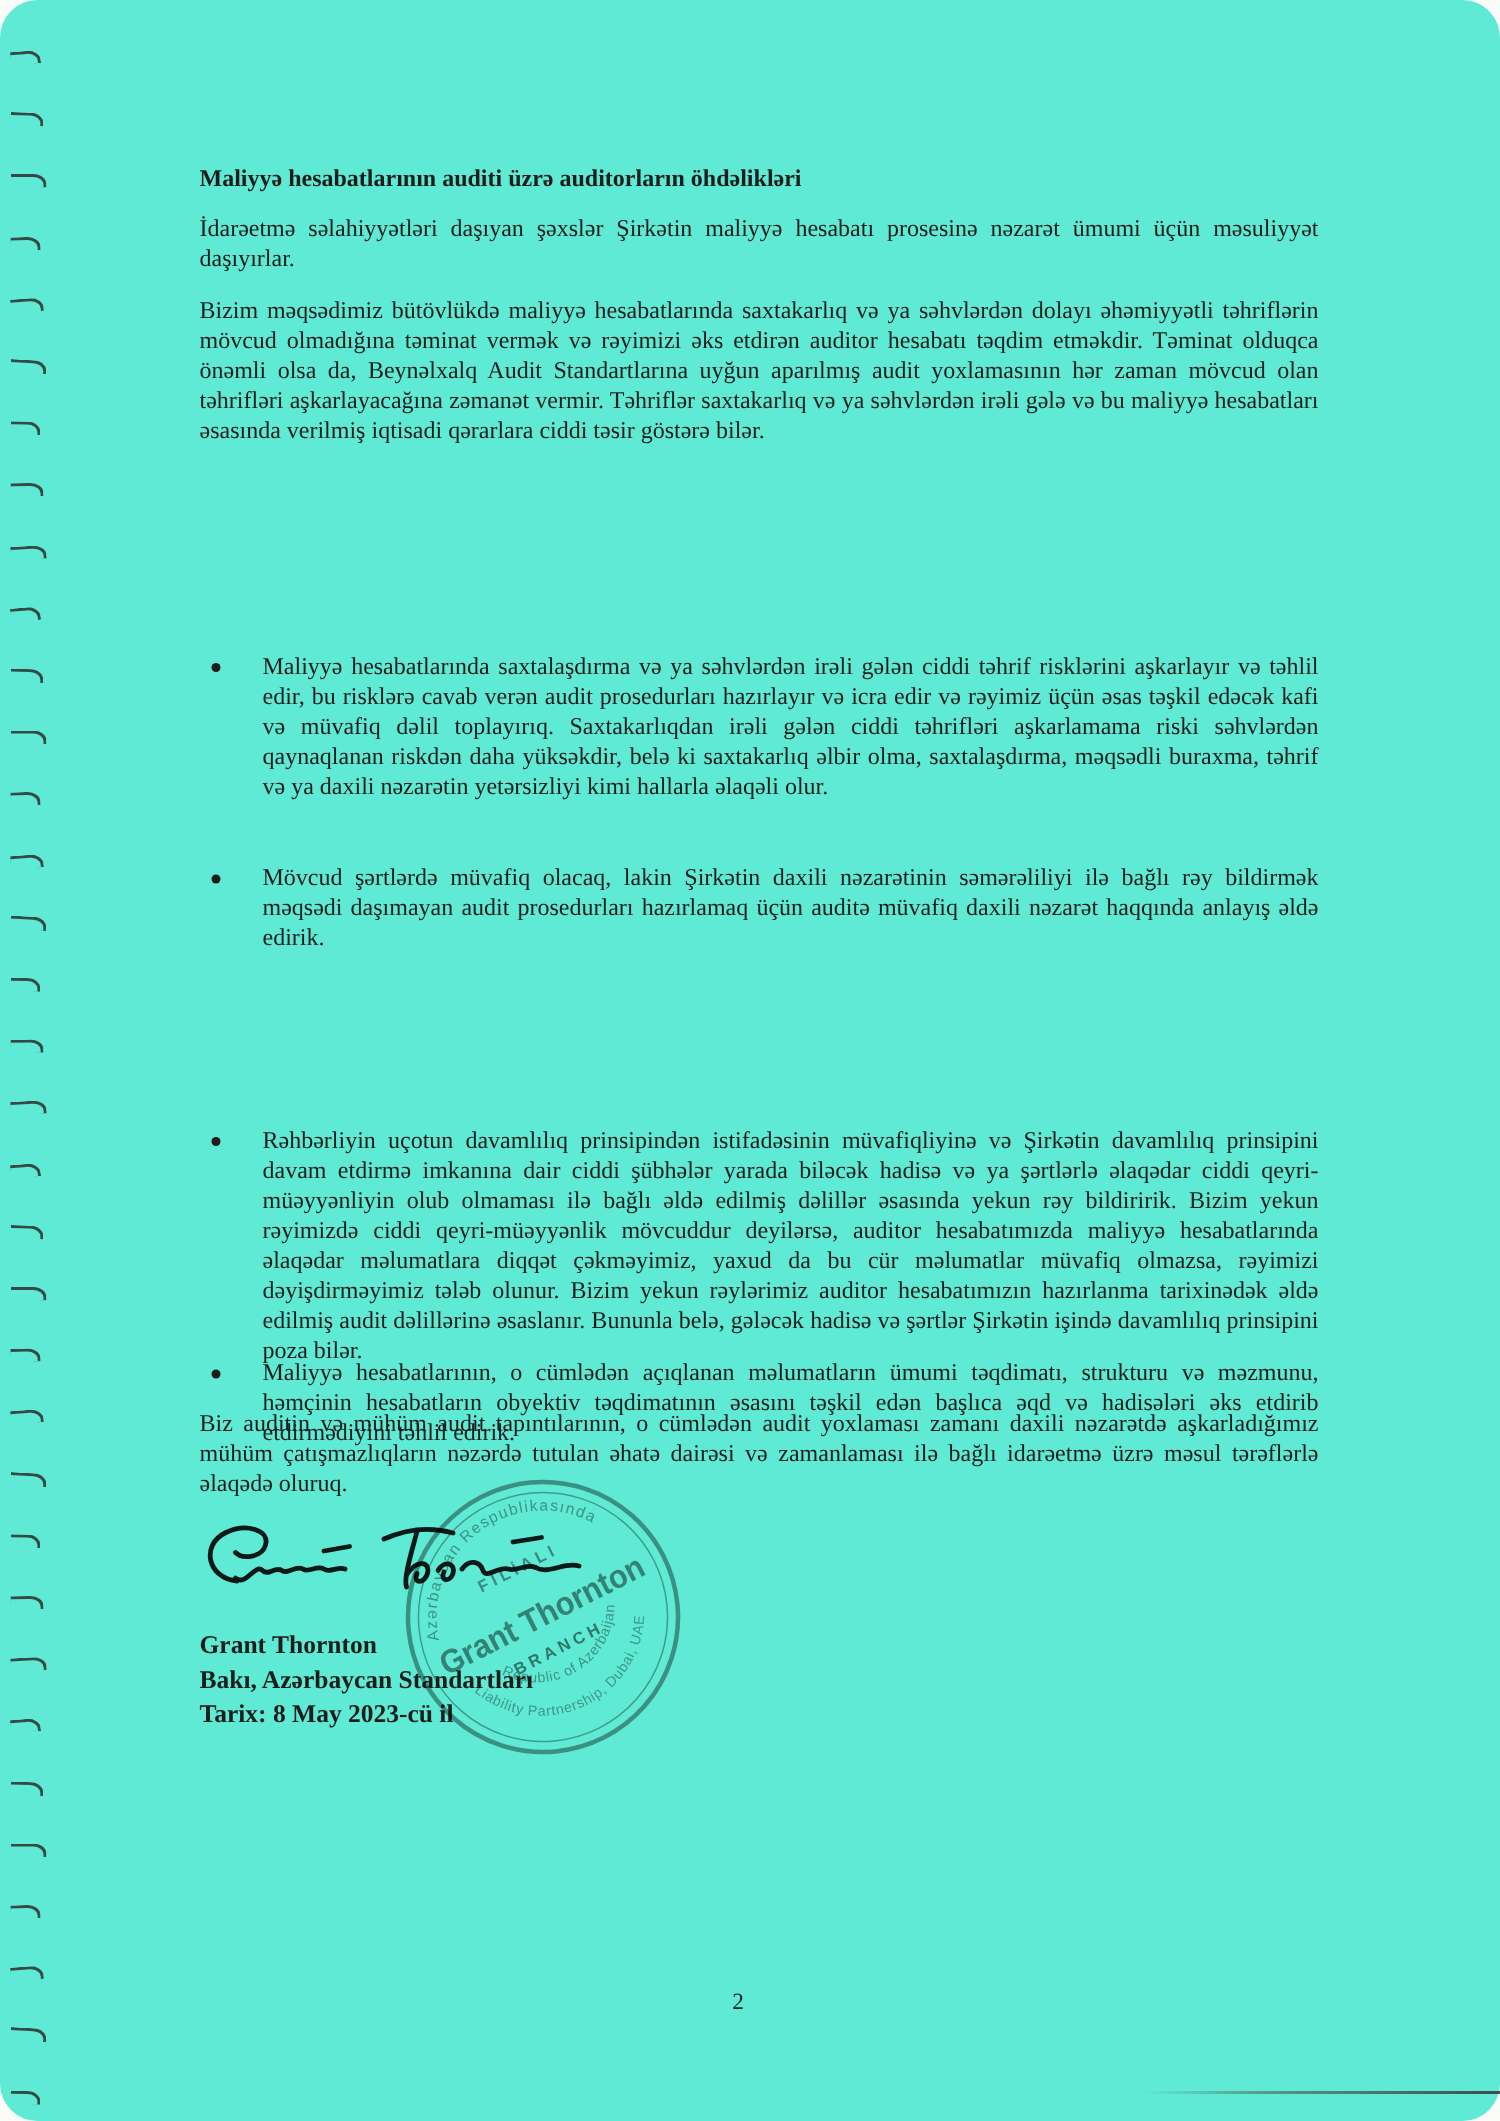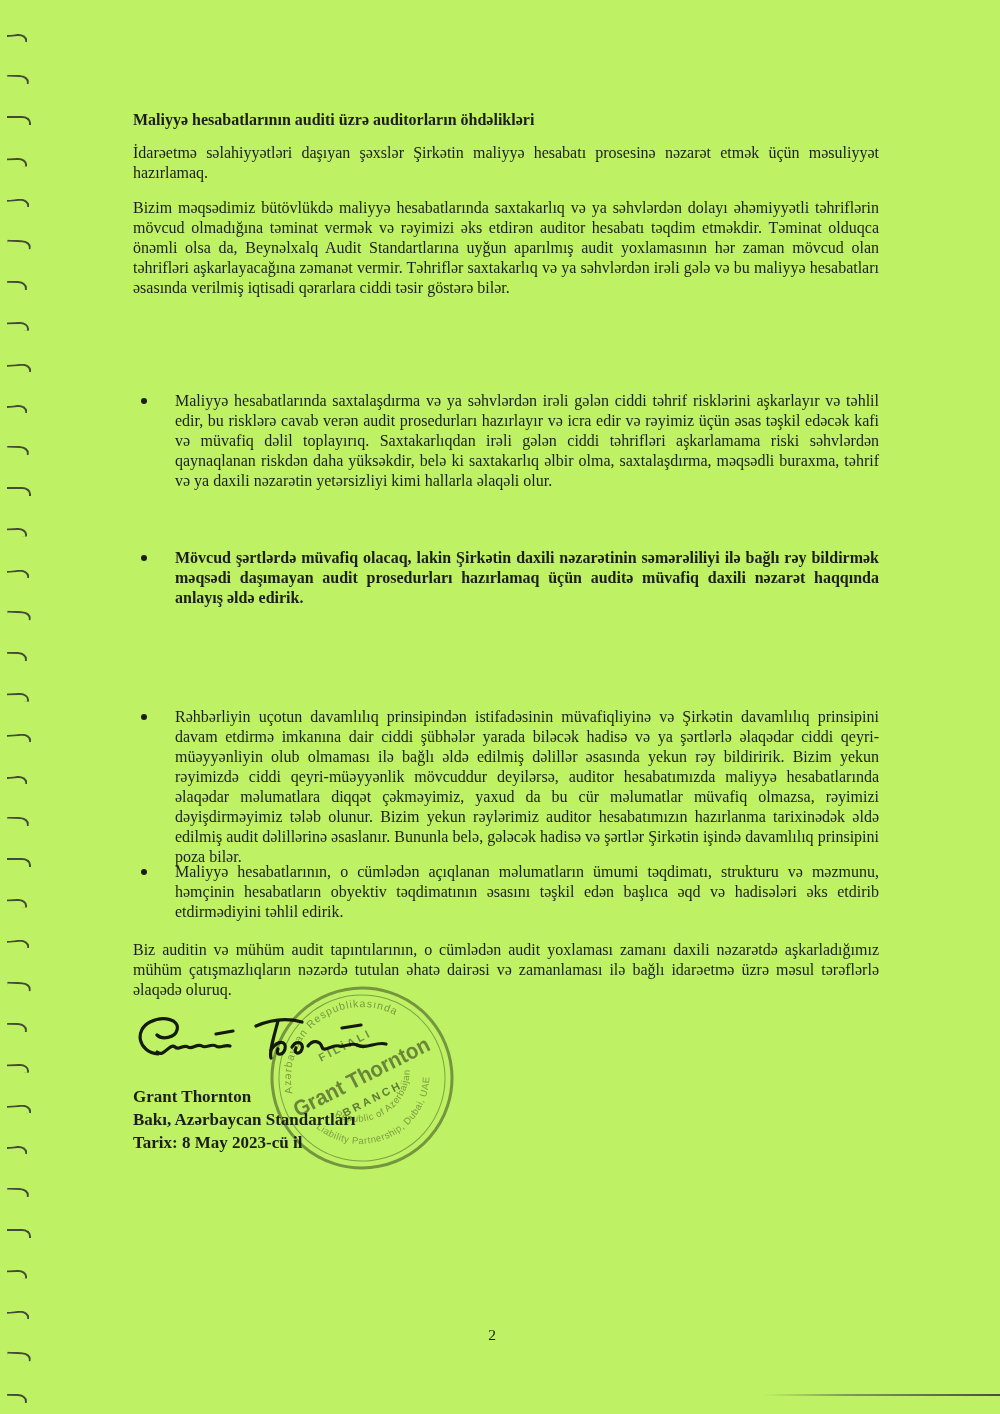--- a/index.html
+++ b/index.html
@@ -4,36 +4,36 @@
 <style>
   html,body{margin:0;padding:0;}
   body{
     width:1000px;height:1414px;
     background:#fbfbfa;
     font-family:"Liberation Serif","DejaVu Serif",serif;
     color:#1d1d1b;
     position:relative;
     overflow:hidden;
   }
-  .page{position:absolute;inset:0;background:#bef264;}
+  .page{position:absolute;inset:0;background:#5eead4;border-radius:25px;}
   
   .binding{position:absolute;left:0;top:0;width:40px;height:1414px;z-index:3;}
   .bind-mark{
     position:absolute;left:7px;width:20px;height:7px;
     border-top:2px solid #2f2f2d;border-right:2px solid #2f2f2d;
     border-top-right-radius:9px 7px;opacity:.85;
   }
   .doc-title{font-weight:bold;font-size:16.5px;}
   .para{
     font-size:16px;line-height:20px;text-align:justify;
     position:absolute;left:133px;width:746px;
   }
   .bullet-item{
     font-size:16px;line-height:20px;text-align:justify;
-    position:absolute;left:163px;width:716px;padding-left:12px;box-sizing:border-box;
+    position:absolute;left:163px;width:716px;padding-left:12px;box-sizing:border-box;margin-top:44px;
   }
   .bullet-dot{
     position:absolute;left:-22px;top:7px;width:6px;height:6px;border-radius:50%;
     background:#1d1d1b;
   }
   .sig-block{
     position:absolute;left:133px;top:1085px;z-index:1;
     font-weight:bold;font-size:17px;line-height:23px;
   }
   .sig-line{white-space:nowrap;}
@@ -88,28 +88,28 @@
       <span class="bind-mark" style="top: 1187.6px; transform: rotate(2deg); width: 20px;"></span>
       <span class="bind-mark" style="top: 1228.8px; transform: rotate(0deg); width: 22px;"></span>
       <span class="bind-mark" style="top: 1270px; transform: rotate(-2deg); width: 18px;"></span>
       <span class="bind-mark" style="top: 1311.2px; transform: rotate(-4deg); width: 20px;"></span>
       <span class="bind-mark" style="top: 1352.4px; transform: rotate(3deg); width: 22px;"></span>
       <span class="bind-mark" style="top: 1393.6px; transform: rotate(1deg); width: 18px;"></span>
     </div>
 
   <div class="para doc-title" style="top:110px;">Maliyyə hesabatlarının auditi üzrə auditorların öhdəlikləri</div>
 
-  <div class="para" style="top:143px;">İdarəetmə səlahiyyətləri daşıyan şəxslər Şirkətin maliyyə hesabatı prosesinə nəzarət etmək üçün məsuliyyət hazırlamaq.</div>
+  <div class="para" style="top:143px;">İdarəetmə səlahiyyətləri daşıyan şəxslər Şirkətin maliyyə hesabatı prosesinə nəzarət ümumi üçün məsuliyyət daşıyırlar.</div>
   <div class="para" style="top:198px;">Bizim məqsədimiz bütövlükdə maliyyə hesabatlarında saxtakarlıq və ya səhvlərdən dolayı əhəmiyyətli təhriflərin mövcud olmadığına təminat vermək və rəyimizi əks etdirən auditor hesabatı təqdim etməkdir. Təminat olduqca önəmli olsa da, Beynəlxalq Audit Standartlarına uyğun aparılmış audit yoxlamasının hər zaman mövcud olan təhrifləri aşkarlayacağına zəmanət vermir. Təhriflər saxtakarlıq və ya səhvlərdən irəli gələ və bu maliyyə hesabatları əsasında verilmiş iqtisadi qərarlara ciddi təsir göstərə bilər.</div>
 
   <div class="bullet-item" style="top:391px;">
     <span class="bullet-dot"></span>
     <span>Maliyyə hesabatlarında saxtalaşdırma və ya səhvlərdən irəli gələn ciddi təhrif risklərini aşkarlayır və təhlil edir, bu risklərə cavab verən audit prosedurları hazırlayır və icra edir və rəyimiz üçün əsas təşkil edəcək kafi və müvafiq dəlil toplayırıq. Saxtakarlıqdan irəli gələn ciddi təhrifləri aşkarlamama riski səhvlərdən qaynaqlanan riskdən daha yüksəkdir, belə ki saxtakarlıq əlbir olma, saxtalaşdırma, məqsədli buraxma, təhrif və ya daxili nəzarətin yetərsizliyi kimi hallarla əlaqəli olur.</span>
   </div>
-  <div class="bullet-item" style="top:548px;font-weight:bold;">
+  <div class="bullet-item" style="top:532px;">
     <span class="bullet-dot"></span>
     <span>Mövcud şərtlərdə müvafiq olacaq, lakin Şirkətin daxili nəzarətinin səmərəliliyi ilə bağlı rəy bildirmək məqsədi daşımayan audit prosedurları hazırlamaq üçün auditə müvafiq daxili nəzarət haqqında anlayış əldə edirik.</span>
   </div>
   <div class="bullet-item" style="top:707px;">
     <span class="bullet-dot"></span>
     <span>Rəhbərliyin uçotun davamlılıq prinsipindən istifadəsinin müvafiqliyinə və Şirkətin davamlılıq prinsipini davam etdirmə imkanına dair ciddi şübhələr yarada biləcək hadisə və ya şərtlərlə əlaqədar ciddi qeyri-müəyyənliyin olub olmaması ilə bağlı əldə edilmiş dəlillər əsasında yekun rəy bildiririk. Bizim yekun rəyimizdə ciddi qeyri-müəyyənlik mövcuddur deyilərsə, auditor hesabatımızda maliyyə hesabatlarında əlaqədar məlumatlara diqqət çəkməyimiz, yaxud da bu cür məlumatlar müvafiq olmazsa, rəyimizi dəyişdirməyimiz tələb olunur. Bizim yekun rəylərimiz auditor hesabatımızın hazırlanma tarixinədək əldə edilmiş audit dəlillərinə əsaslanır. Bununla belə, gələcək hadisə və şərtlər Şirkətin işində davamlılıq prinsipini poza bilər.</span>
   </div>
   <div class="bullet-item" style="top:862px;">
     <span class="bullet-dot"></span>
     <span>Maliyyə hesabatlarının, o cümlədən açıqlanan məlumatların ümumi təqdimatı, strukturu və məzmunu, həmçinin hesabatların obyektiv təqdimatının əsasını təşkil edən başlıca əqd və hadisələri əks etdirib etdirmədiyini təhlil edirik.</span>

